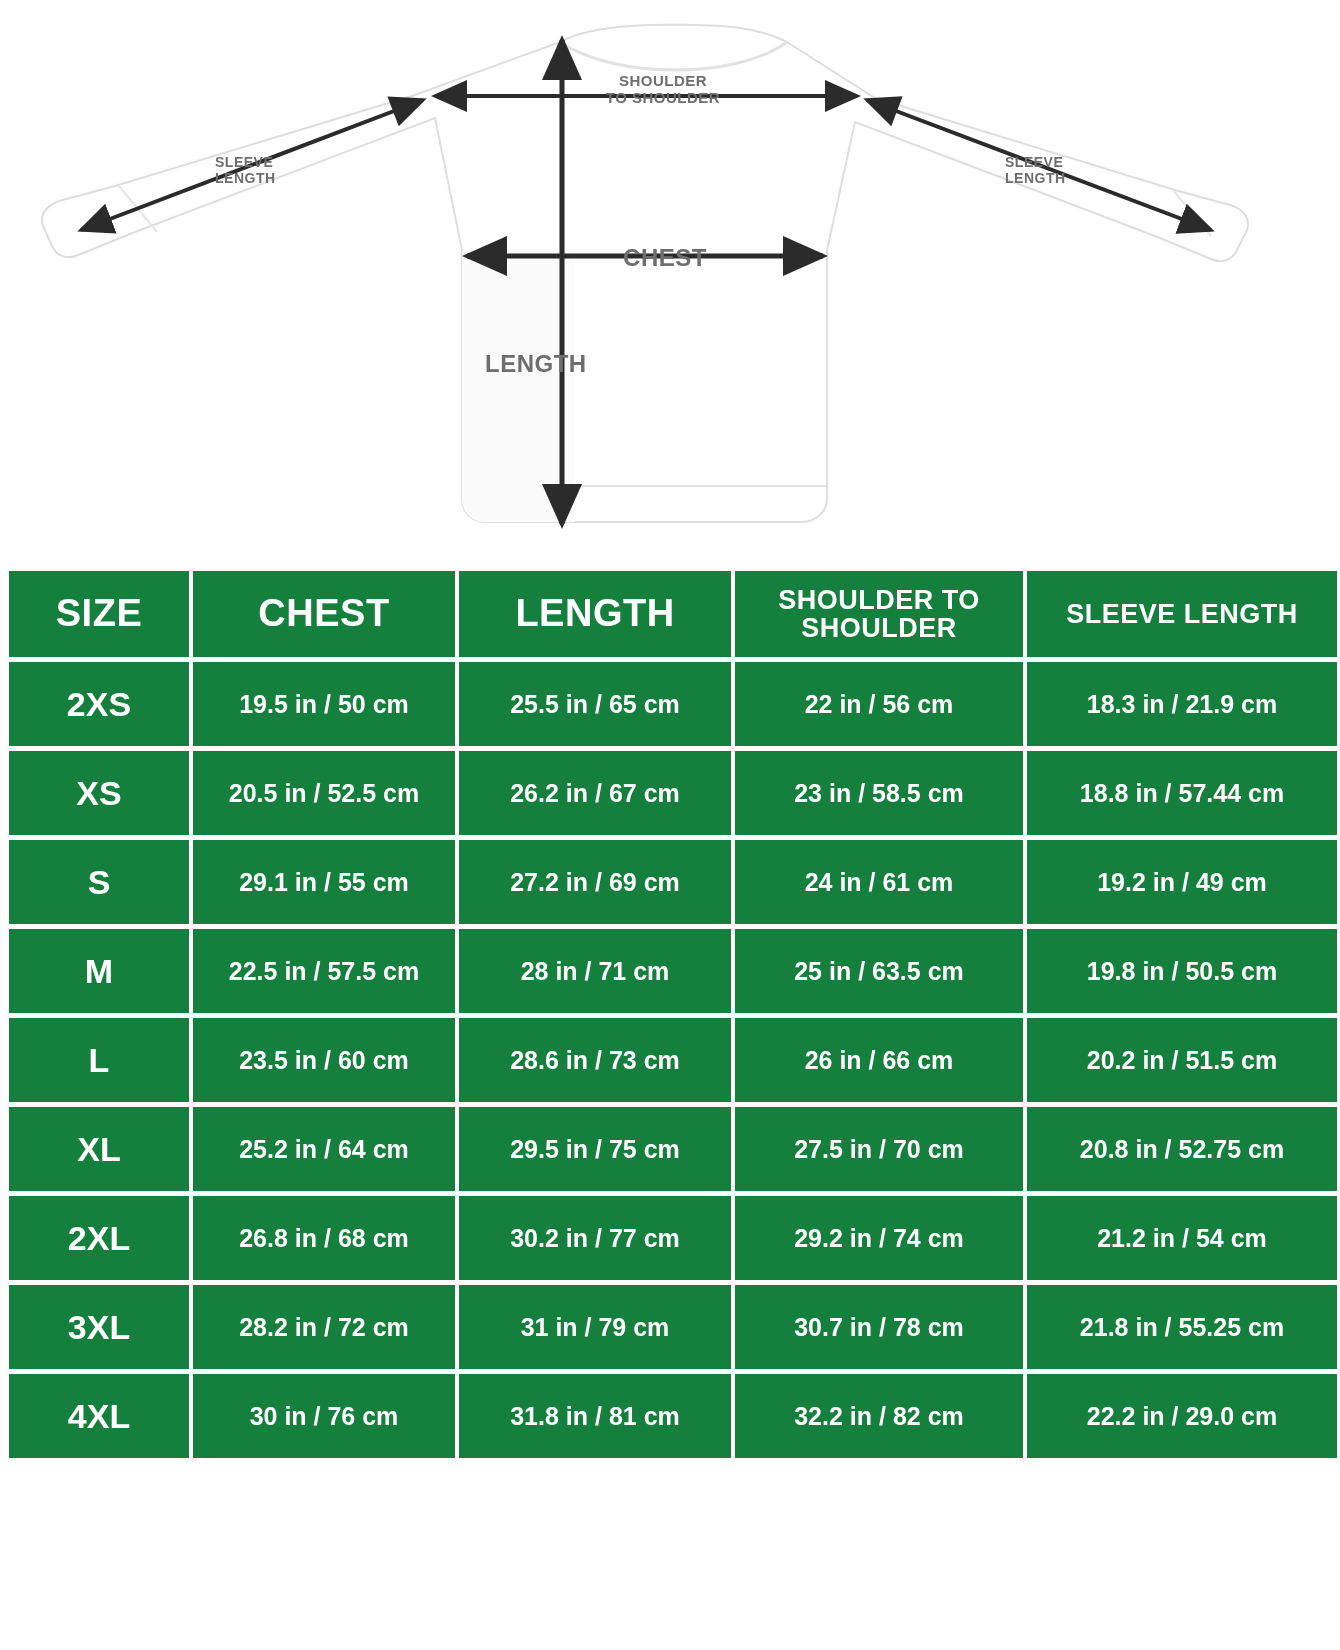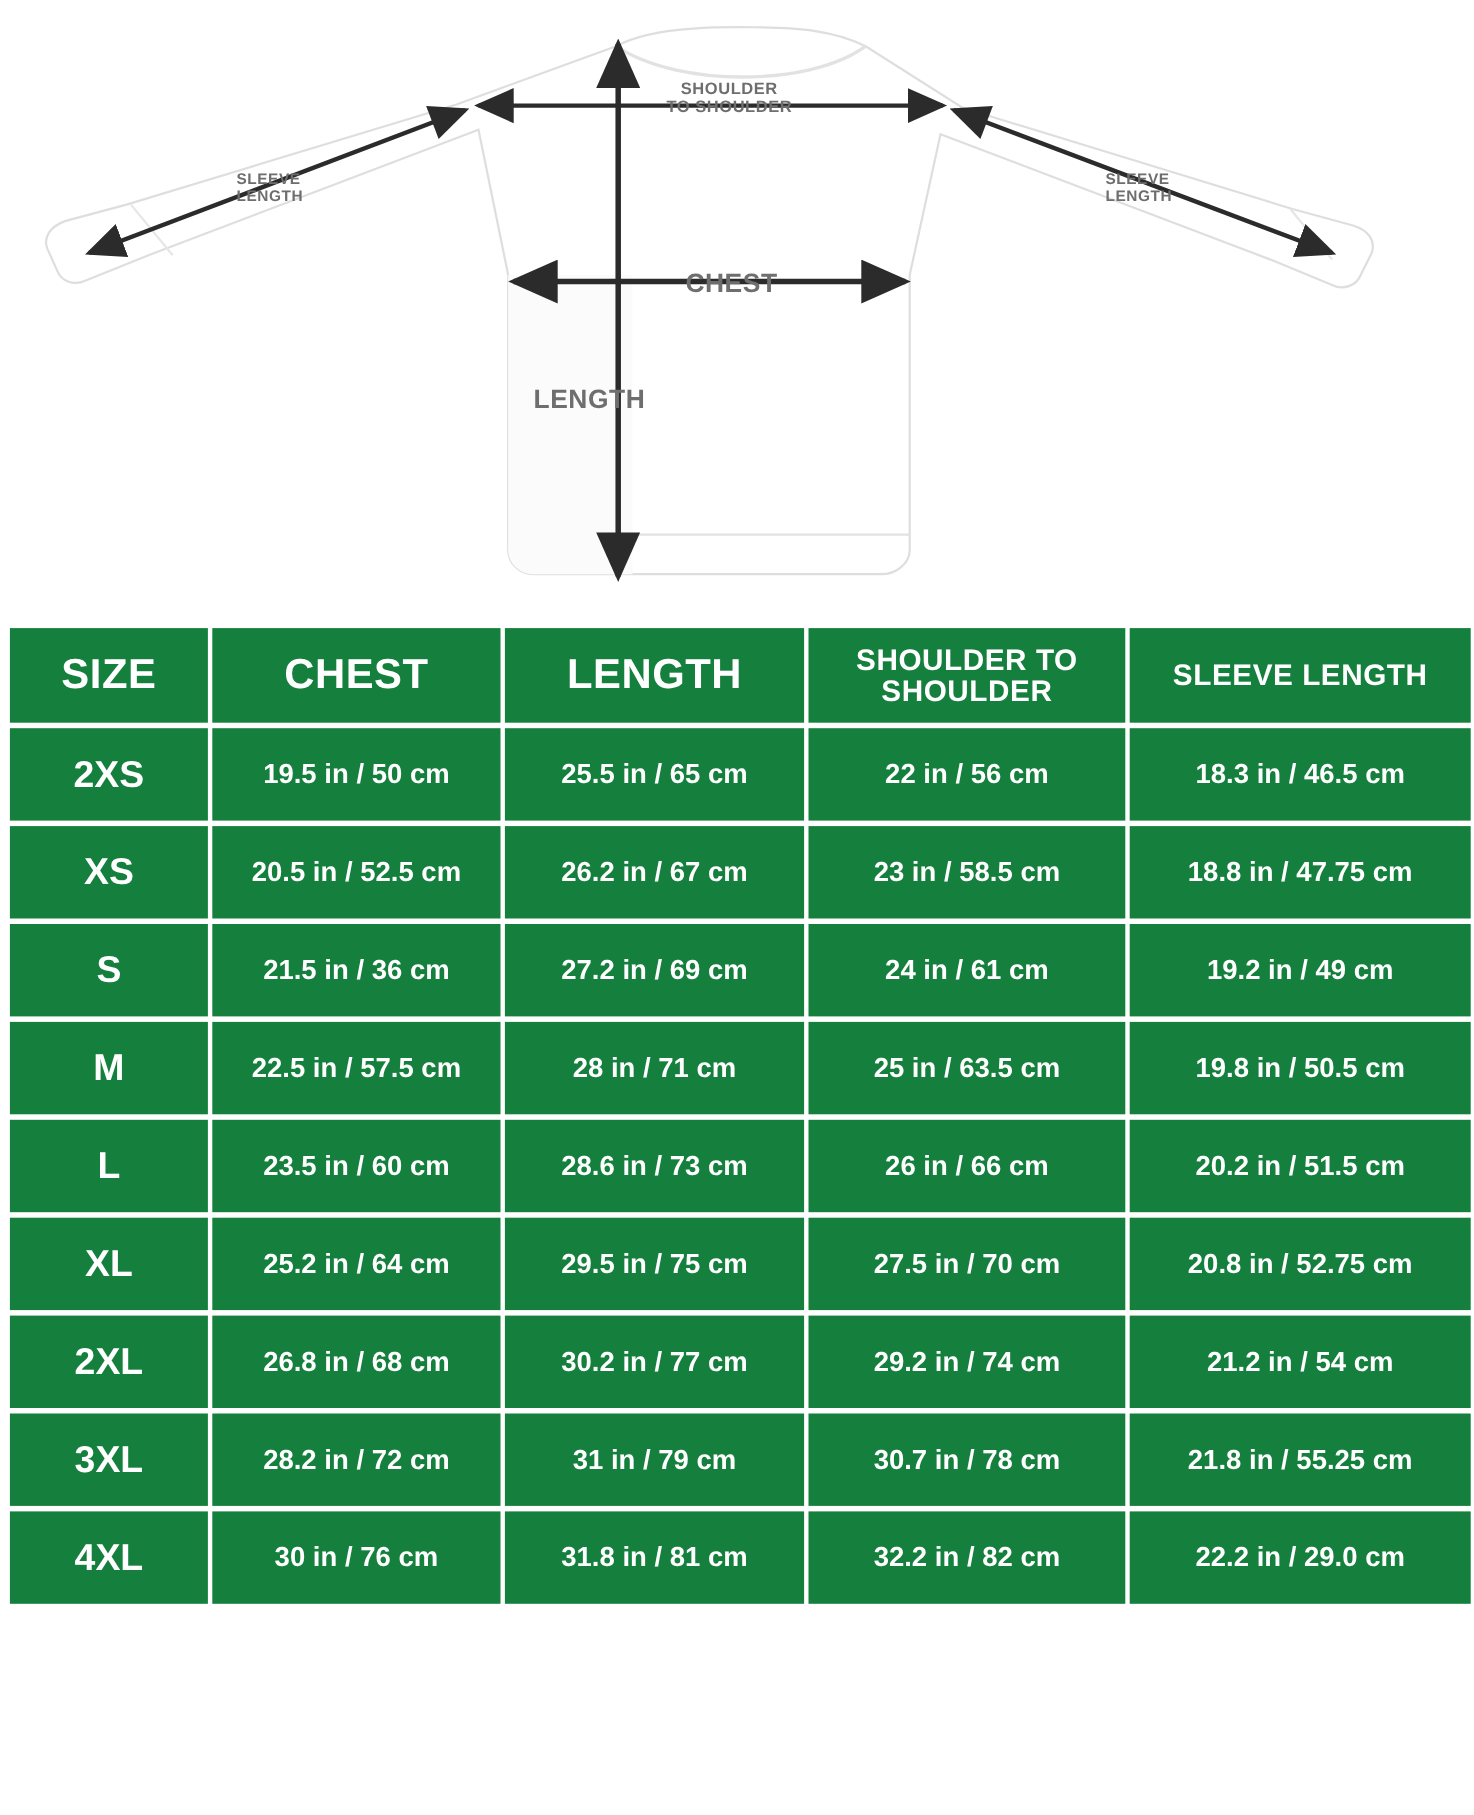--- a/index.html
+++ b/index.html
@@ -227,32 +227,32 @@
           <th class="h-sts">SHOULDER TO SHOULDER</th>
           <th class="h-sl">SLEEVE LENGTH</th>
         </tr>
       </thead>
       <tbody>
         <tr>
           <td class="size-cell">2XS</td>
           <td>19.5 in / 50 cm</td>
           <td>25.5 in / 65 cm</td>
           <td>22 in / 56 cm</td>
-          <td>18.3 in / 46.5 cm</td>
+          <td>18.3 in / 21.9 cm</td>
         </tr>
         <tr>
           <td class="size-cell">XS</td>
           <td>20.5 in / 52.5 cm</td>
           <td>26.2 in / 67 cm</td>
           <td>23 in / 58.5 cm</td>
-          <td>18.8 in / 47.75 cm</td>
+          <td>18.8 in / 57.44 cm</td>
         </tr>
         <tr>
           <td class="size-cell">S</td>
-          <td>21.5 in / 36 cm</td>
+          <td>29.1 in / 55 cm</td>
           <td>27.2 in / 69 cm</td>
           <td>24 in / 61 cm</td>
           <td>19.2 in / 49 cm</td>
         </tr>
         <tr>
           <td class="size-cell">M</td>
           <td>22.5 in / 57.5 cm</td>
           <td>28 in / 71 cm</td>
           <td>25 in / 63.5 cm</td>
           <td>19.8 in / 50.5 cm</td>

